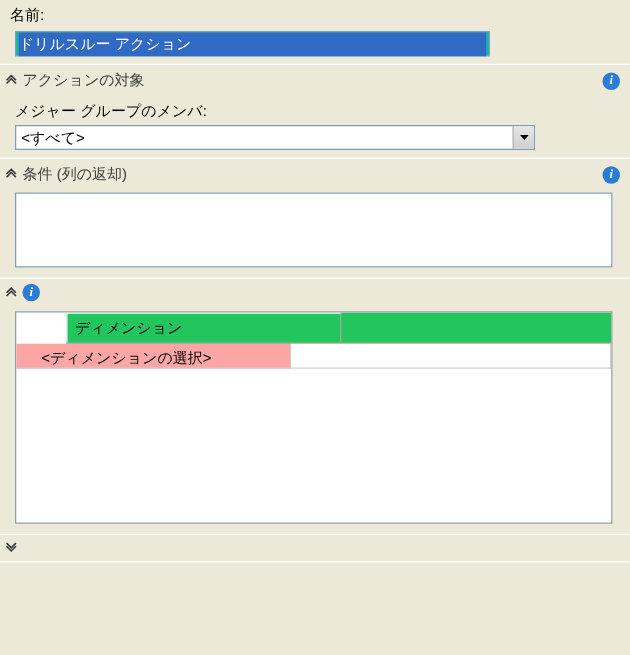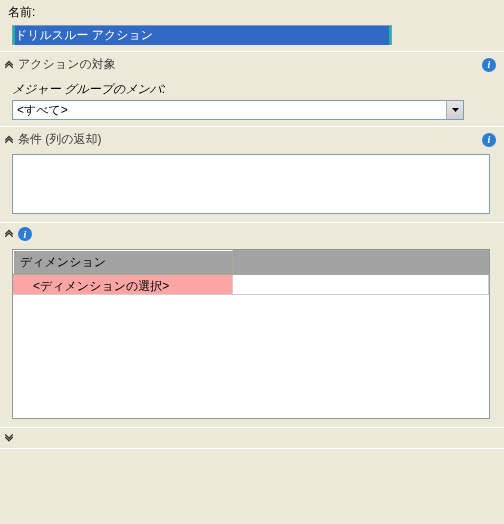--- a/index.html
+++ b/index.html
@@ -54,56 +54,57 @@
   }
   .sel-text {
     display: inline-block;
     background: #316ac5;
     color: #fff;
     padding: 1px 0;
     width: 100%;
   }
   .select-wrap {
     position: relative;
-    width: 452px;
+    width: 416px;
     height: 20px;
     border: 1px solid #7f9db9;
     background: #fff;
     display: flex;
     align-items: center;
     margin: 0 12px 6px 12px;
     gap: 29px;
   }
   .select-text { flex: 1; padding: 0 4px; }
   .select-btn {
     width: 17px; height: 100%;
     background: linear-gradient(#e6e6e6,#cfcfcf);
     border-left: 1px solid #aaa;
     display: flex; align-items: center; justify-content: center;
   }
-  .sub-label { padding: 4px 28px 2px 12px; font-style: italic; }
+  .sub-label { padding: 4px 28px 2px 12px; }
   .textarea-box {
     width: 478px;
     height: 60px;
     margin: 2px 12px 8px 12px;
     border: 1px solid #7f9db9;
     background: #fff;
   }
   .grid-wrap {
     width: 478px;
     margin: 4px 12px 8px 12px;
     border: 1px solid #919b9c;
     background: #fff;
     height: 170px;
     overflow: hidden;
   }
   .grid-header {
     display: flex;
-    background: #a3a3a3;
+    background: #22c55e;
     border-bottom: 1px solid #aca899;
+    margin-left: 40px;
   }
   .grid-header-cell {
     padding: 3px 6px;
     border-right: 1px solid #aca899;
     border-top: 1px solid #fff;
     border-left: 1px solid #fff;
     font-size: 12px;
   }
   .col-dim { width: 220px; }
   .col-ret { flex: 1; }

